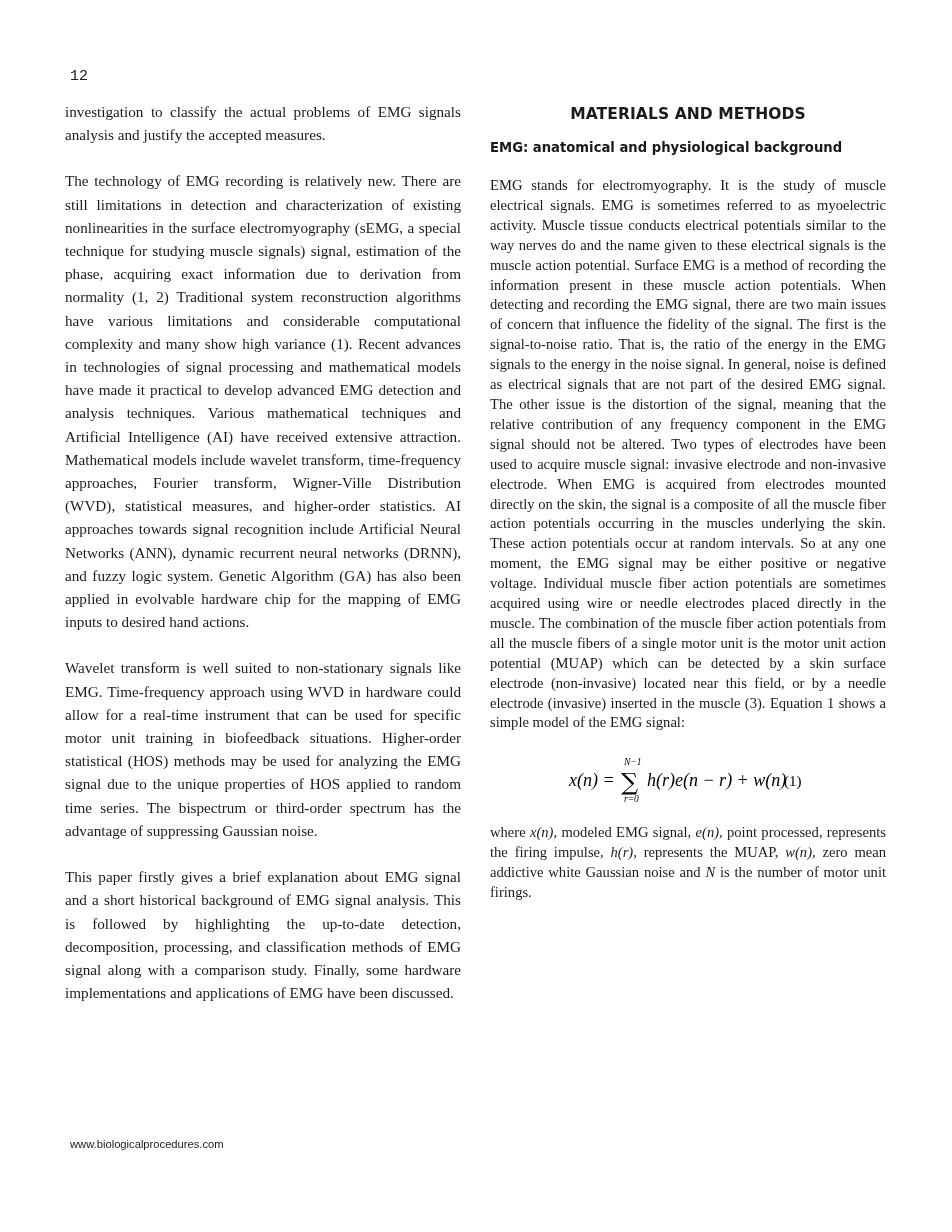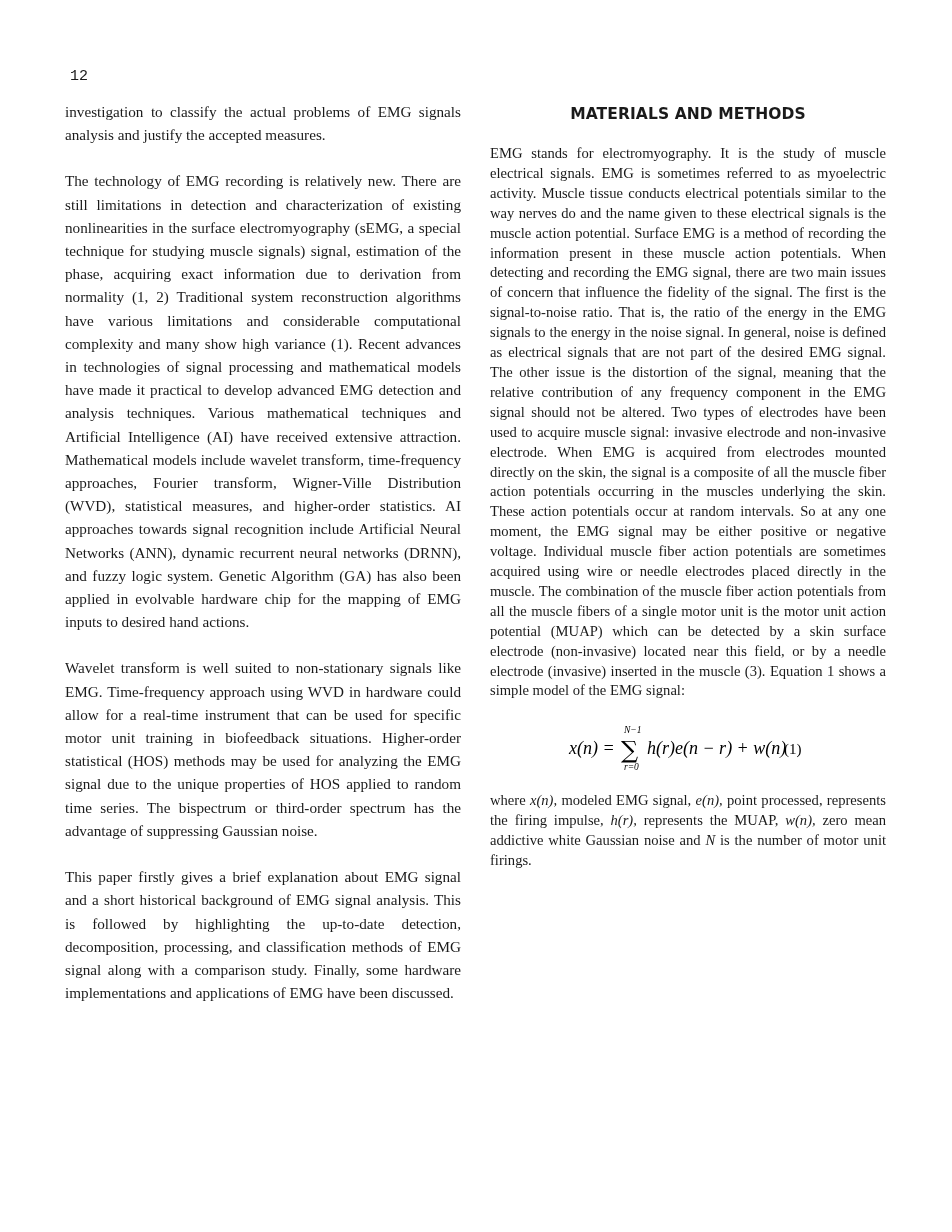--- a/index.html
+++ b/index.html
@@ -27,31 +27,33 @@
 
 <div class="col col-left">
   <p>investigation to classify the actual problems of EMG signals analysis and justify the accepted measures.</p>
   <p>The technology of EMG recording is relatively new. There are still limitations in detection and characterization of existing nonlinearities in the surface electromyography (sEMG, a special technique for studying muscle signals) signal, estimation of the phase, acquiring exact information due to derivation from normality (1, 2) Traditional system reconstruction algorithms have various limitations and considerable computational complexity and many show high variance (1). Recent advances in technologies of signal processing and mathematical models have made it practical to develop advanced EMG detection and analysis techniques. Various mathematical techniques and Artificial Intelligence (AI) have received extensive attraction. Mathematical models include wavelet transform, time-frequency approaches, Fourier transform, Wigner-Ville Distribution (WVD), statistical measures, and higher-order statistics. AI approaches towards signal recognition include Artificial Neural Networks (ANN), dynamic recurrent neural networks (DRNN), and fuzzy logic system. Genetic Algorithm (GA) has also been applied in evolvable hardware chip for the mapping of EMG inputs to desired hand actions.</p>
   <p>Wavelet transform is well suited to non-stationary signals like EMG. Time-frequency approach using WVD in hardware could allow for a real-time instrument that can be used for specific motor unit training in biofeedback situations. Higher-order statistical (HOS) methods may be used for analyzing the EMG signal due to the unique properties of HOS applied to random time series. The bispectrum or third-order spectrum has the advantage of suppressing Gaussian noise.</p>
   <p>This paper firstly gives a brief explanation about EMG signal and a short historical background of EMG signal analysis. This is followed by highlighting the up-to-date detection, decomposition, processing, and classification methods of EMG signal along with a comparison study. Finally, some hardware implementations and applications of EMG have been discussed.</p>
 </div>
 
 <div class="col col-right">
   <h2 class="section-title">MATERIALS AND METHODS</h2>
+  <h3 class="subsection-title">EMG: anatomical and physiological background</h3>
   <p class="body1">EMG stands for electromyography. It is the study of muscle electrical signals. EMG is sometimes referred to as myoelectric activity. Muscle tissue conducts electrical potentials similar to the way nerves do and the name given to these electrical signals is the muscle action potential. Surface EMG is a method of recording the information present in these muscle action potentials. When detecting and recording the EMG signal, there are two main issues of concern that influence the fidelity of the signal. The first is the signal-to-noise ratio. That is, the ratio of the energy in the EMG signals to the energy in the noise signal. In general, noise is defined as electrical signals that are not part of the desired EMG signal. The other issue is the distortion of the signal, meaning that the relative contribution of any frequency component in the EMG signal should not be altered. Two types of electrodes have been used to acquire muscle signal: invasive electrode and non-invasive electrode. When EMG is acquired from electrodes mounted directly on the skin, the signal is a composite of all the muscle fiber action potentials occurring in the muscles underlying the skin. These action potentials occur at random intervals. So at any one moment, the EMG signal may be either positive or negative voltage. Individual muscle fiber action potentials are sometimes acquired using wire or needle electrodes placed directly in the muscle. The combination of the muscle fiber action potentials from all the muscle fibers of a single motor unit is the motor unit action potential (MUAP) which can be detected by a skin surface electrode (non-invasive) located near this field, or by a needle electrode (invasive) inserted in the muscle (3). Equation 1 shows a simple model of the EMG signal:</p>
 
   <div class="equation">
     <svg width="396" height="54">
       <text x="79" y="35" font-family="Liberation Serif, serif" font-style="italic" font-size="18">x(n) =</text>
       <text x="134" y="14" font-family="Liberation Serif, serif" font-style="italic" font-size="9.5">N−1</text>
       <text x="131" y="39" font-family="DejaVu Serif, serif" font-size="24">∑</text>
       <text x="134" y="51" font-family="Liberation Serif, serif" font-style="italic" font-size="9.5">r=0</text>
       <text x="157" y="35" font-family="Liberation Serif, serif" font-style="italic" font-size="18">h(r)e(n − r) + w(n)</text>
       <text x="294" y="35" font-family="Liberation Serif, serif" font-size="15">(1)</text>
     </svg>
   </div>
 
   <p><span>where </span><i>x(n),</i><span> modeled EMG signal, </span><i>e(n),</i><span> point processed, represents the firing impulse, </span><i>h(r),</i><span> represents the MUAP, </span><i>w(n),</i><span> zero mean addictive white Gaussian noise and </span><i>N</i><span> is the number of motor unit firings.</span></p>
 
 </div>
 
 <div class="footer">
+  <div>www.biologicalprocedures.com</div>
 </div>
 
 </body></html>

